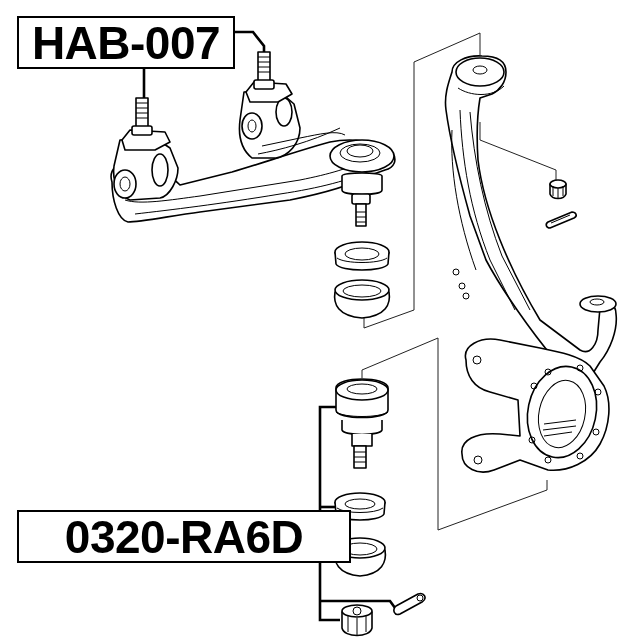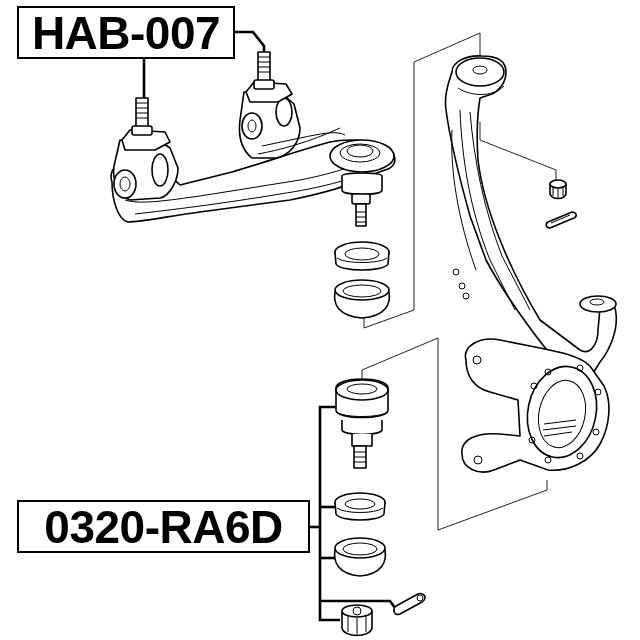--- a/index.html
+++ b/index.html
@@ -3,23 +3,24 @@
 <meta charset="utf-8">
 <style>
   html, body { margin: 0; padding: 0; background: #ffffff; }
   body { width: 640px; height: 640px; position: relative; overflow: hidden; font-family: "Liberation Sans", sans-serif; }
   .canvas { position: absolute; left: 0; top: 0; width: 640px; height: 640px; }
   .label-box {
     position: absolute; background: #fff; border: 2px solid #000;
     font-family: "Liberation Sans", sans-serif; font-weight: bold; color: #000;
     line-height: 1; box-sizing: border-box; display: flex; align-items: center; justify-content: center;
     letter-spacing: -0.5px;
+    margin-top: 10px;
   }
   #hab { left: 17px; top: 6px; width: 218px; height: 53px; font-size: 46px; }
-  #ra6d { left: 17px; top: 500px; width: 293px; height: 53px; font-size: 46px; }
+  #ra6d { left: 17px; top: 500px; width: 334px; height: 53px; font-size: 46px; }
   svg .part { fill: #fff; stroke: #000; stroke-width: 1.6; stroke-linejoin: round; }
   svg .detail { fill: none; stroke: #000; stroke-width: 1; }
   svg .leader { fill: none; stroke: #000; stroke-width: 2.6; }
   svg .callout { fill: none; stroke: #222; stroke-width: 1; }
 </style>
 </head>
 <body>
 
 <div class="canvas">
 <svg width="640" height="640" viewBox="0 0 640 640" xmlns="http://www.w3.org/2000/svg">

